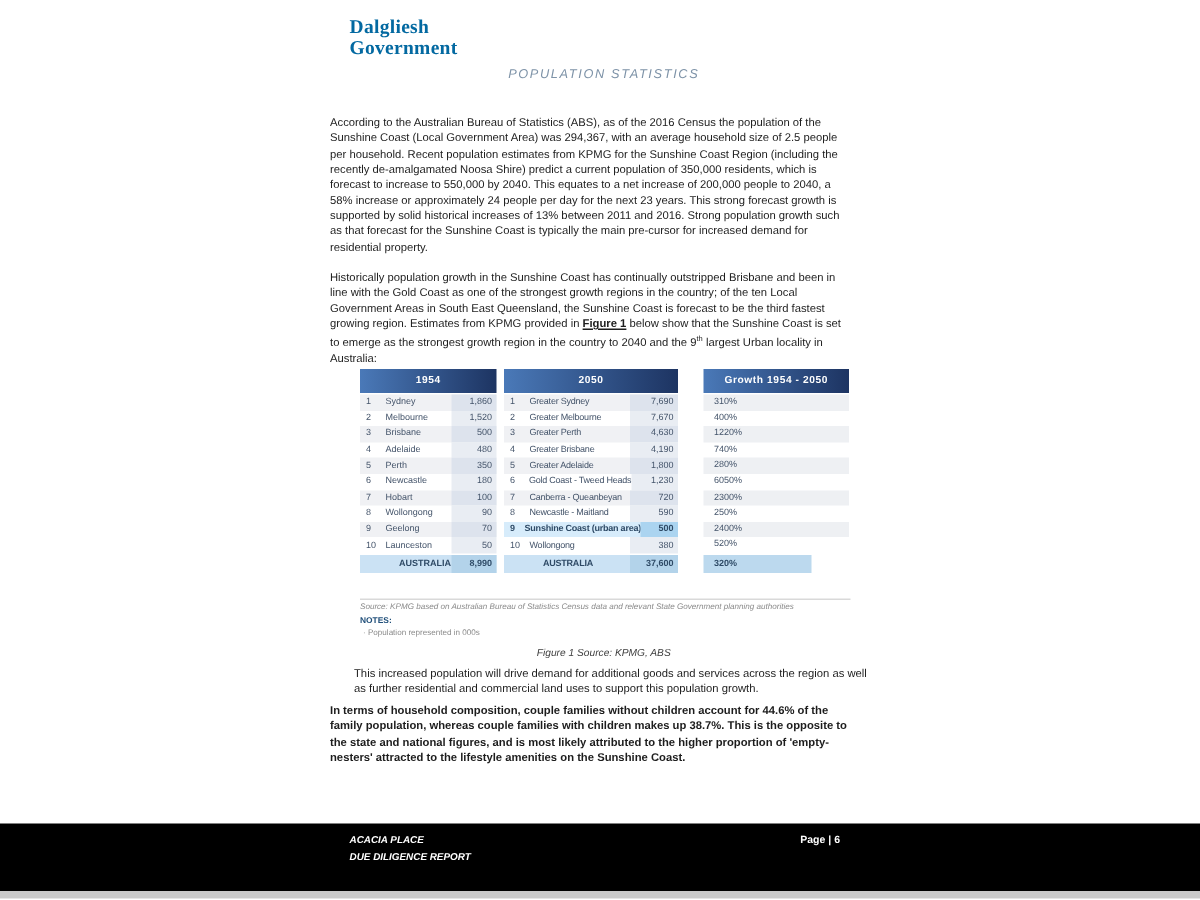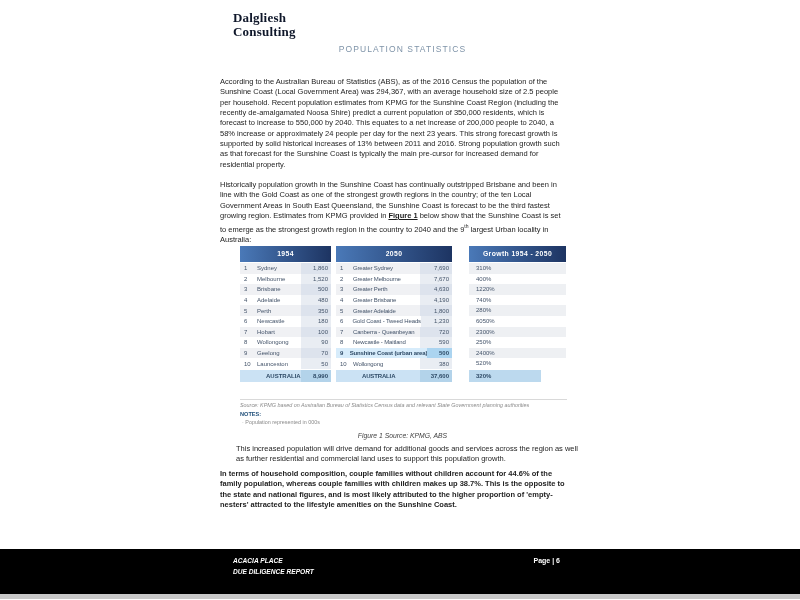--- a/index.html
+++ b/index.html
@@ -1,21 +1,21 @@
 <!DOCTYPE html>
 <html><head>
 <meta charset="utf-8">
 <style>
   html,body{margin:0;padding:0;background:#ffffff;}
   .page{position:relative;width:800px;height:600px;background:#ffffff;overflow:hidden;
         font-family:"Liberation Sans",sans-serif;color:#1d1d1d;}
   .logo{position:absolute;left:233px;top:11px;font-family:"Liberation Serif",serif;
-        font-size:13px;line-height:13.5px;font-weight:600;letter-spacing:.2px;color:#0f172a;}
+        font-size:13px;line-height:13.5px;font-weight:600;letter-spacing:.2px;color:#0369a1;}
   .title{position:absolute;left:230px;top:44px;width:345px;text-align:center;
-         font-size:8.5px;letter-spacing:1.1px;color:#7e93a8;}
+         font-size:8.5px;letter-spacing:1.1px;color:#7e93a8;font-style:italic;}
   .para{position:absolute;left:220px;width:345px;font-size:7.5px;line-height:10.35px;color:#1d1d1d;}
   #p1{top:77px;} #p2{top:180px;} #p3{top:444px;margin-left:16px;} #p4{top:469px;font-weight:bold;}
   .figref{font-weight:bold;text-decoration:underline;text-align:right;}
   sup{font-size:5px;}
   
   .thead{position:absolute;top:246px;height:16px;line-height:16px;color:#ffffff;
          font-size:6.8px;font-weight:bold;text-align:center;letter-spacing:.4px;
          background:linear-gradient(90deg,#4a79b8,#1d3462);}
   #h1954{left:240px;width:91px;} #h2050{left:336px;width:116px;} #hgrowth{left:469px;width:97px;}
   
@@ -49,21 +49,21 @@
                font-style:italic;font-size:6.6px;line-height:10.5px;}
   .footer-page{position:absolute;right:240px;top:557px;color:#ffffff;font-weight:bold;font-size:7px;}
 </style>
 </head>
 <body>
 
 <div class="page">
 
   <div class="logo">
     <div>Dalgliesh</div>
-    <div>Consulting</div>
+    <div>Government</div>
   </div>
 
   <div class="title">POPULATION STATISTICS</div>
 
   <div class="para" id="p1">According to the Australian Bureau of Statistics (ABS), as of the 2016 Census the population of the Sunshine Coast (Local Government Area) was 294,367, with an average household size of 2.5 people per household. Recent population estimates from KPMG for the Sunshine Coast Region (including the recently de-amalgamated Noosa Shire) predict a current population of 350,000 residents, which is forecast to increase to 550,000 by 2040. This equates to a net increase of 200,000 people to 2040, a 58% increase or approximately 24 people per day for the next 23 years. This strong forecast growth is supported by solid historical increases of 13% between 2011 and 2016. Strong population growth such as that forecast for the Sunshine Coast is typically the main pre-cursor for increased demand for residential property.</div>
 
   <div class="para" id="p2"><span>Historically population growth in the Sunshine Coast has continually outstripped Brisbane and been in line with the Gold Coast as one of the strongest growth regions in the country; of the ten Local Government Areas in South East Queensland, the Sunshine Coast is forecast to be the third fastest growing region. Estimates from KPMG provided in </span><span class="figref">Figure 1</span><span> below show that the Sunshine Coast is set to emerge as the strongest growth region in the country to 2040 and the 9</span><sup>th</sup><span> largest Urban locality in Australia:</span></div>
 
   <div class="thead" id="h1954">1954</div>
   <div class="thead" id="h2050">2050</div>

